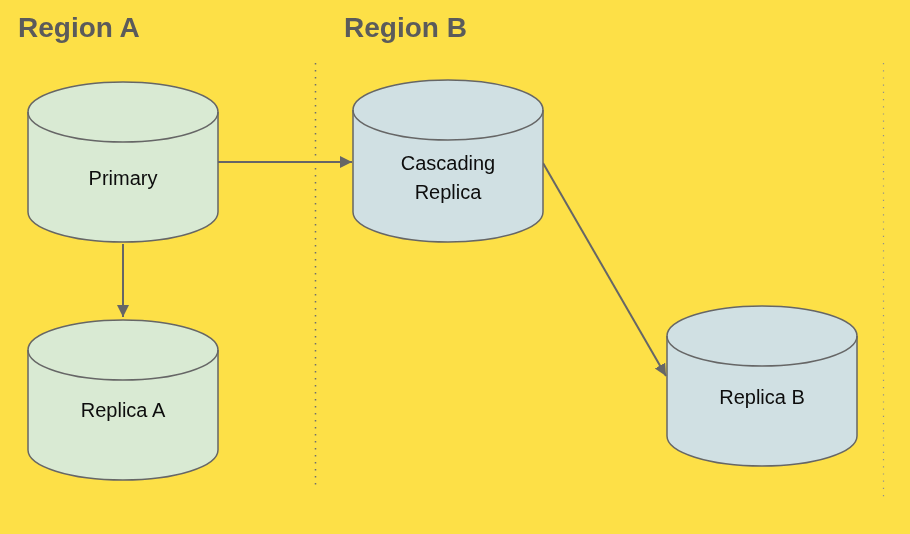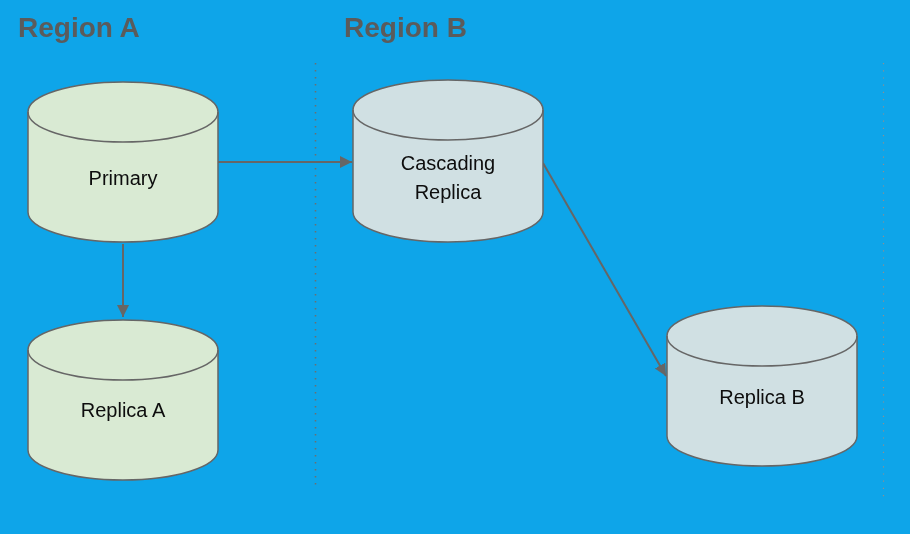--- a/index.html
+++ b/index.html
@@ -5,21 +5,21 @@
   html, body {
     margin: 0;
     padding: 0;
     background: #ffffff;
     font-family: "Liberation Sans", sans-serif;
   }
   .canvas {
     position: relative;
     width: 910px;
     height: 534px;
-    background: #0ea5e9;
+    background: #fde047;
     overflow: hidden;
   }
   svg text {
     font-family: "Liberation Sans", sans-serif;
   }
   .region-label {
     font-size: 28px;
     font-weight: bold;
     fill: #5b5b5b;
   }

